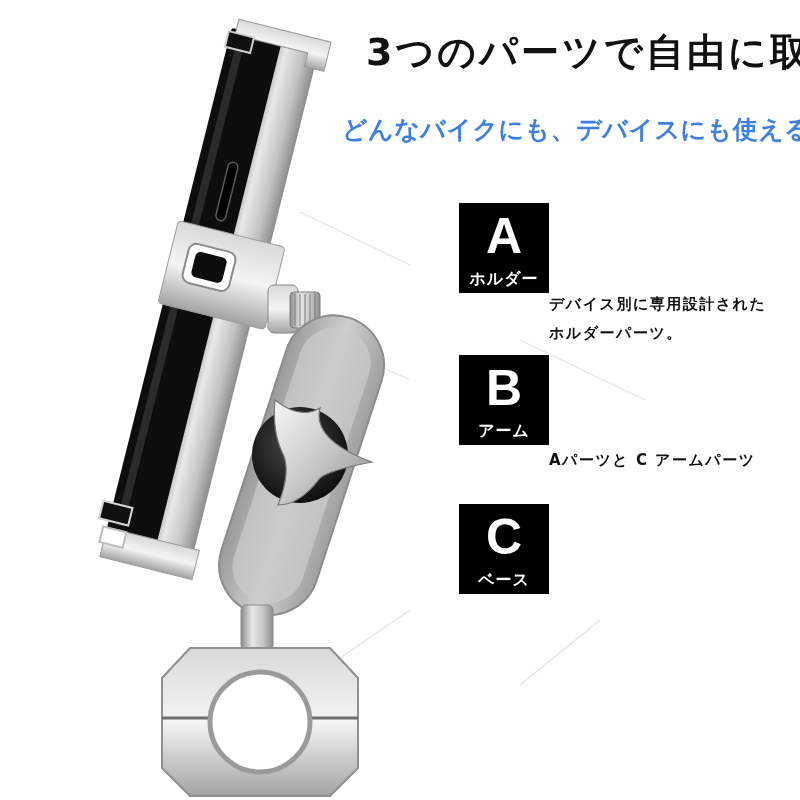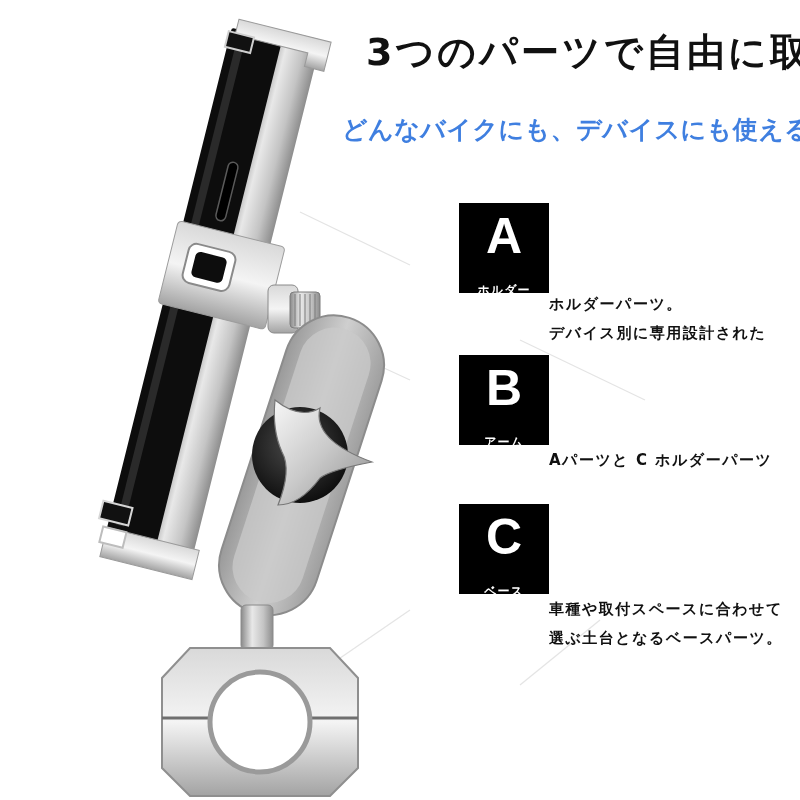--- a/index.html
+++ b/index.html
@@ -58,24 +58,24 @@
       display: block;
       font-family: "Liberation Sans", sans-serif;
       font-weight: bold;
       font-size: 50px;
       line-height: 50px;
       margin-top: 8px;
       letter-spacing: 0;
     }
     .part-name {
       display: block;
-      font-size: 12px;
+      font-size: 16px;
       font-weight: bold;
       line-height: 20px;
-      margin-top: 19px;
+      margin-top: 8px;
       letter-spacing: 1px;
     }
     .part-desc {
       position: absolute;
       left: 549px;
       font-size: 15px;
       font-weight: bold;
       color: #111111;
       line-height: 29px;
       letter-spacing: 1.5px;
@@ -181,34 +181,30 @@
   </svg>
 
   <div class="title">3つのパーツで自由に取付</div>
   <div class="subtitle" style="color: rgb(63, 127, 224);">どんなバイクにも、デバイスにも使える</div>
 
   <div class="part-badge" style="top:203px;">
     <span class="part-letter">A</span>
     <span class="part-name">ホルダー</span>
   </div>
   <div class="part-desc" style="top:290px;">
+    <span>デバイス別に専用設計された</span>
     <span>ホルダーパーツ。</span>
-    <span>デバイス別に専用設計された</span>
   </div>
 
   <div class="part-badge" style="top:355px;">
     <span class="part-letter">B</span>
     <span class="part-name">アーム</span>
   </div>
   <div class="part-desc" style="top:446px;">
-    <span>Aパーツと C ホルダーパーツ</span>
+    <span>Aパーツと C アームパーツ</span>
   </div>
 
   <div class="part-badge" style="top:504px;">
     <span class="part-letter">C</span>
     <span class="part-name">ベース</span>
   </div>
-  <div class="part-desc" style="top:595px;">
-    <span>車種や取付スペースに合わせて</span>
-    <span>選ぶ土台となるベースパーツ。</span>
-  </div>
 
 </div>
 
 </body></html>

